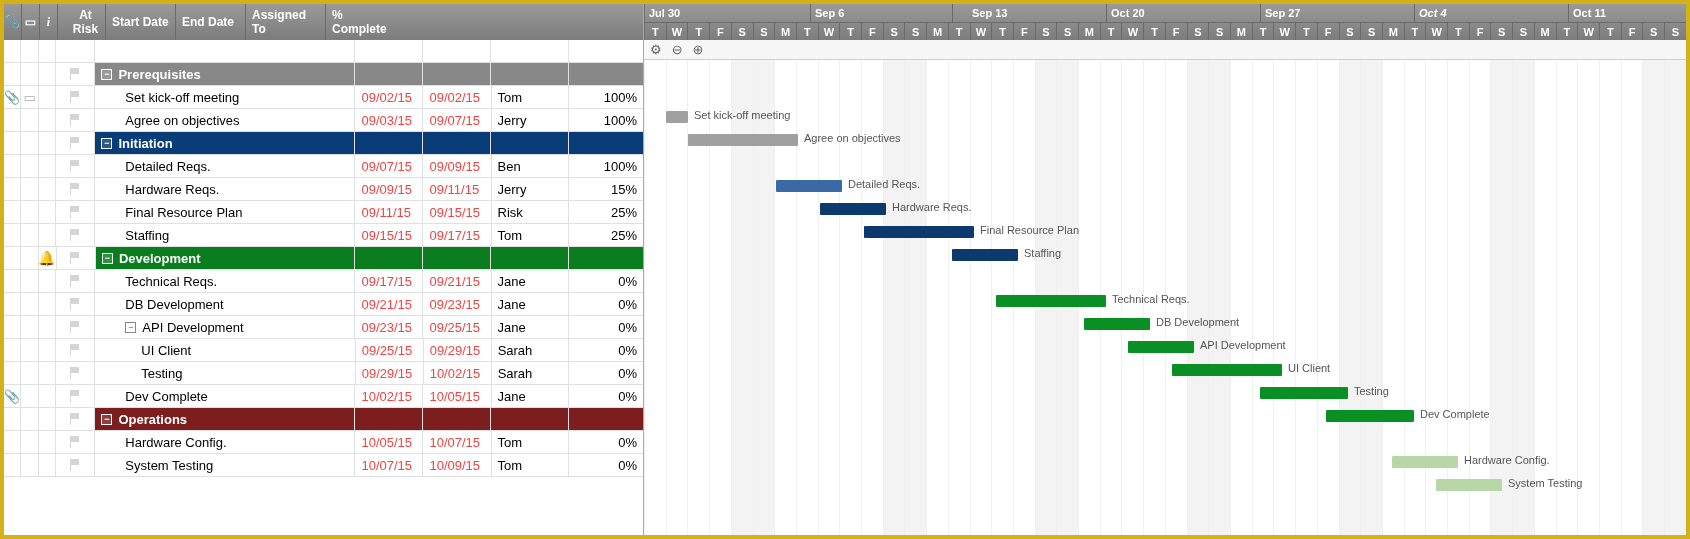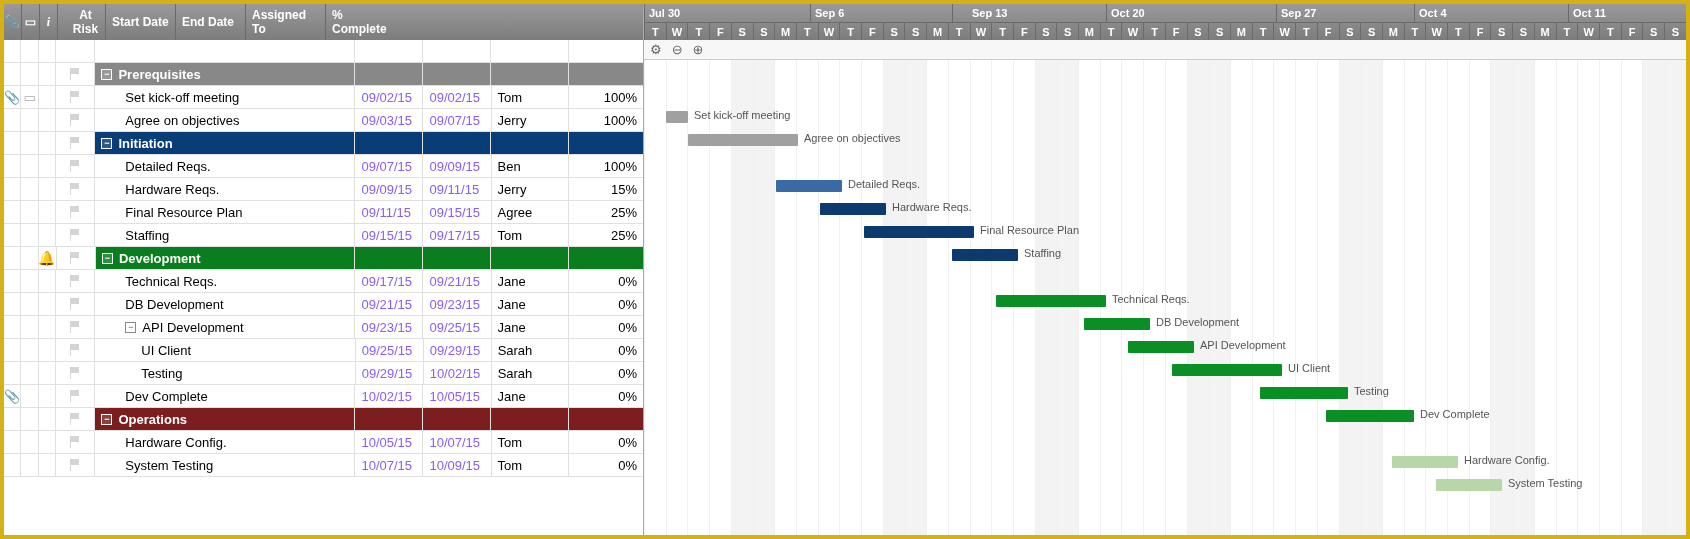--- a/index.html
+++ b/index.html
@@ -18,21 +18,21 @@
   .hcell.date    { width:70px; }
   .hcell.assigned{ width:80px; }
   .hcell.pct     { width:76px; border-right:none; }
 
   .left-body { flex:1; overflow:hidden; }
   .row { display:flex; height:23px; align-items:stretch; border-bottom:1px solid #e0e0e0; background:#fff; }
   .cell { display:flex; align-items:center; padding:0 6px; border-right:1px solid #e0e0e0; }
   .cell.small   { width:18px; justify-content:center; padding:0; color:#aaa; }
   .cell.atrisk  { width:40px; justify-content:center; }
   .cell.task    { width:268px; }
-  .cell.date    { width:70px; color:#8b5cf6; }
+  .cell.date    { width:70px; color:#ef4444; }
   .cell.assigned{ width:80px; color:#000; }
   .cell.pct     { width:76px; border-right:none; justify-content:flex-end; color:#000; }
 
   .flag-icon { width:11px; height:12px; position:relative; opacity:.35; }
   .flag-icon::before { content:""; position:absolute; left:0; top:0; width:1px; height:12px; background:#888; }
   .flag-icon::after  { content:""; position:absolute; left:1px; top:0; width:8px; height:6px; background:#888; }
 
   .bell-icon { color:#f0b400; font-size:14px; line-height:1; }
 
   .group-row .cell.task,
@@ -211,21 +211,21 @@
           <div class="cell small"></div>
           <div class="cell small"></div>
           <div class="cell atrisk">
             <span class="flag-icon"></span>
           </div>
           <div class="cell task indent1">
             <span>Final Resource Plan</span>
           </div>
           <div class="cell date">09/11/15</div>
           <div class="cell date">09/15/15</div>
-          <div class="cell assigned">Agree</div>
+          <div class="cell assigned">Risk</div>
           <div class="cell pct">25%</div>
         </div>
         <div class="row">
           <div class="cell small"></div>
           <div class="cell small"></div>
           <div class="cell small"></div>
           <div class="cell atrisk">
             <span class="flag-icon"></span>
           </div>
           <div class="cell task indent1">
@@ -394,22 +394,22 @@
       </div>
   </div>
 
   <div class="right-pane">
     <div class="r-header">
       <div class="monthbar" id="monthbar">
           <div class="monthcell" style="left: 0px;">Jul 30</div>
           <div class="monthcell" style="left: 166px;">Sep 6</div>
           <div class="monthcell" style="left: 308px; padding-left: 19px;">Sep 13</div>
           <div class="monthcell" style="left: 462px;">Oct 20</div>
-          <div class="monthcell" style="left: 632px;">Sep 27</div>
-          <div class="monthcell" style="left: 770px;">Oct 4</div>
+          <div class="monthcell" style="left: 616px;">Sep 27</div>
+          <div class="monthcell" style="left: 770px; font-style: italic;">Oct 4</div>
           <div class="monthcell" style="left: 924px;">Oct 11</div>
         </div>
       <div class="daybar" id="daybar">
           <div class="daycell">T</div>
           <div class="daycell">W</div>
           <div class="daycell">T</div>
           <div class="daycell">F</div>
           <div class="daycell">S</div>
           <div class="daycell">S</div>
           <div class="daycell">M</div>

